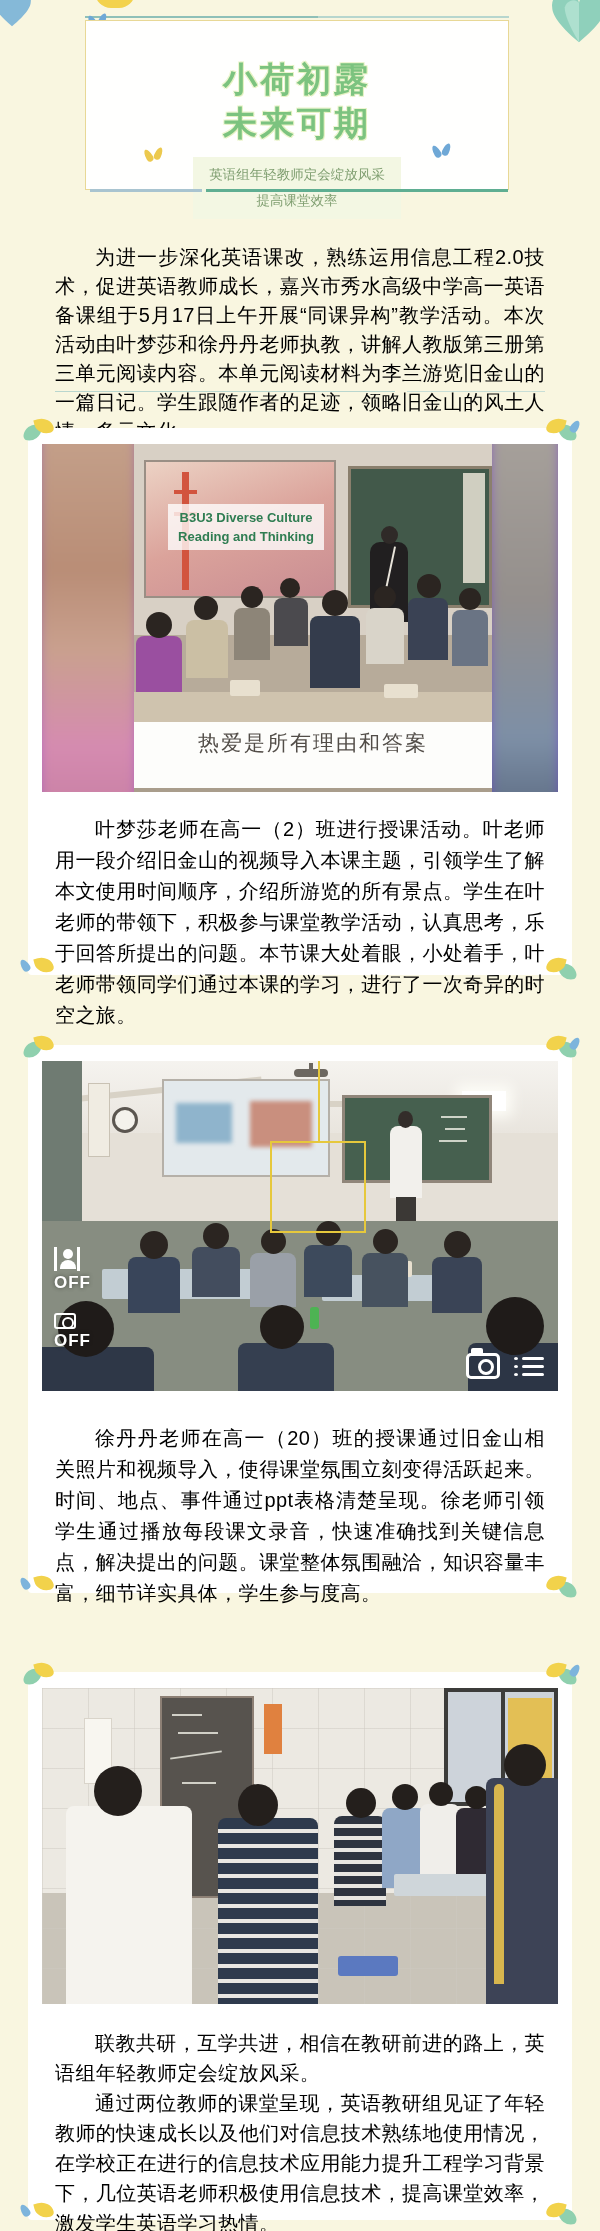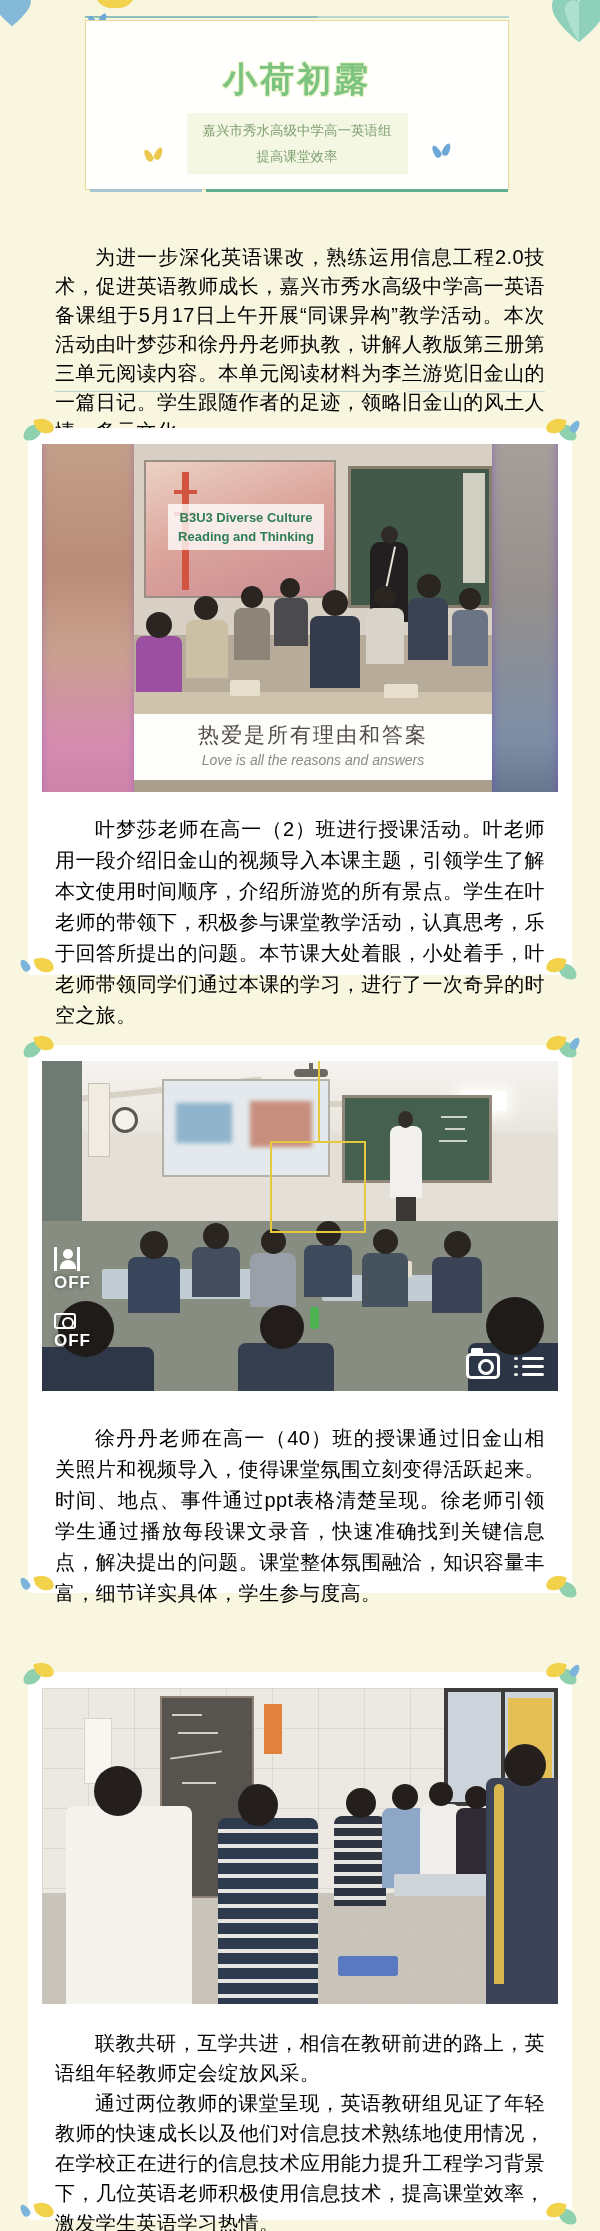--- a/index.html
+++ b/index.html
@@ -64,21 +64,21 @@
   .slide-box div { font-size:13px; font-weight:bold; color:#2f7d52; line-height:1.5; text-align:center; }
   .board1 { position:absolute; left:214px; top:22px; width:144px; height:142px; background:#42594a; border:3px solid #8a7f6d; }
   .board1 .poster { position:absolute; right:4px; top:4px; width:22px; height:110px; background:#e9e4d6; opacity:0.85; }
   .teacher1-head { position:absolute; left:247px; top:82px; width:17px; height:18px; border-radius:50%; background:#2f2a28; }
   .teacher1-body { position:absolute; left:236px; top:98px; width:38px; height:80px; border-radius:10px 10px 0 0; background:#211f20; }
   .teacher1-strap { position:absolute; left:254px; top:102px; width:2px; height:58px; background:#e8e4da; transform:rotate(12deg); }
   .hd { position:absolute; border-radius:50%; background:#2b2521; }
   .sh { position:absolute; border-radius:8px 8px 0 0; }
   .desk1 { position:absolute; left:0; top:248px; width:358px; height:34px; background:#cfc3ae; }
   .bookpile { position:absolute; background:#e8e0cf; border-radius:2px; }
-  .caption-band { position:absolute; left:0; bottom:12px; width:358px; height:66px; background:#fdfdfb; text-align:center; }
+  .caption-band { position:absolute; left:0; bottom:4px; width:358px; height:66px; background:#fdfdfb; text-align:center; }
   .cap-cn { margin-top:7px; font-size:21px; color:#524d48; letter-spacing:2px; }
   .cap-en { margin-top:3px; font-size:14px; color:#8b8b85; font-style:italic; }
   
   .p2 { height:330px; background:#e5e0d7; }
   .p2-ceiling { position:absolute; left:0; top:0; width:100%; height:72px;
     background:linear-gradient(180deg,#f5f3ef,#e9e5de); }
   .p2-beam { position:absolute; background:#d8d2c6; height:6px; }
   .p2-light { position:absolute; background:#ffffff; box-shadow:0 0 14px 6px rgba(255,255,250,0.9); }
   .fan { position:absolute; left:252px; top:8px; width:34px; height:8px; background:#6c6760; border-radius:4px; }
   .fan::before { content:""; position:absolute; left:15px; top:-6px; width:4px; height:8px; background:#6c6760; }
@@ -141,23 +141,24 @@
     </svg>
 
   <div class="topline"></div>
   <div class="petals blue" style="left:88px; top:13px;">
       <i></i>
       <i></i>
     </div>
   <div class="header-card">
     <div class="title">
       <div>小荷初露</div>
+      <div>未来可期</div>
     </div>
     <div class="subtitle">
-      <div>嘉兴市秀水高级中学高一英语组</div>
+      <div>英语组年轻教师定会绽放风采</div>
       <div>提高课堂效率</div>
     </div>
     <div class="petals yellow" style="left:58px; top:126px;">
         <i></i>
         <i></i>
       </div>
     <div class="petals blue" style="right:56px; top:122px;">
         <i></i>
         <i></i>
       </div>
@@ -222,21 +223,20 @@
           <div class="hd" style="left:240px; top:142px; width:22px; height:22px;"></div>
         <div class="sh" style="left:274px; top:154px; width:40px; height:62px; background:#3a4254;"></div>
           <div class="hd" style="left:283px; top:130px; width:24px; height:24px;"></div>
         <div class="sh" style="left:318px; top:166px; width:36px; height:56px; background:#6a7484;"></div>
           <div class="hd" style="left:325px; top:144px; width:22px; height:22px;"></div>
         <div class="desk1"></div>
         <div class="bookpile" style="left:96px; top:236px; width:30px; height:16px;"></div>
         <div class="bookpile" style="left:250px; top:240px; width:34px; height:14px;"></div>
         <div class="caption-band">
           <div class="cap-cn">热爱是所有理由和答案</div>
-          <div class="cap-en">Love is all the reasons and answers</div>
         </div>
       </div>
     </div>
 
     <div class="card-para para" style="top:386px;">
       <p>叶梦莎老师在高一（2）班进行授课活动。叶老师用一段介绍旧金山的视频导入本课主题，引领学生了解本文使用时间顺序，介绍所游览的所有景点。学生在叶老师的带领下，积极参与课堂教学活动，认真思考，乐于回答所提出的问题。本节课大处着眼，小处着手，叶老师带领同学们通过本课的学习，进行了一次奇异的时空之旅。</p>
     </div>
   </div>
 
   <div class="card" style="top:1045px; height:548px;">
@@ -318,21 +318,21 @@
       </div>
       <div class="cam-ico" style="right:58px; bottom:12px;"></div>
       <div class="list-ico" style="right:14px; bottom:12px;">
         <i style="top:2px;"></i>
           <i style="top:10px;"></i>
           <i style="top:18px;"></i>
       </div>
     </div>
 
     <div class="card-para para" style="top:378px;">
-      <p>徐丹丹老师在高一（40）班的授课通过旧金山相关照片和视频导入，使得课堂氛围立刻变得活跃起来。时间、地点、事件通过ppt表格清楚呈现。徐老师引领学生通过播放每段课文录音，快速准确找到关键信息点，解决提出的问题。课堂整体氛围融洽，知识容量丰富，细节详实具体，学生参与度高。</p>
+      <p>徐丹丹老师在高一（20）班的授课通过旧金山相关照片和视频导入，使得课堂氛围立刻变得活跃起来。时间、地点、事件通过ppt表格清楚呈现。徐老师引领学生通过播放每段课文录音，快速准确找到关键信息点，解决提出的问题。课堂整体氛围融洽，知识容量丰富，细节详实具体，学生参与度高。</p>
     </div>
   </div>
 
   <div class="card" style="top:1672px; height:548px;">
     <div class="cluster" style="left:-4px; top:-10px;">
         <span class="lf lf-g"></span>
         <span class="lf lf-y"></span>
       </div>
     <div class="cluster flip" style="right:-4px; top:-10px;">
         <span class="lf lf-g"></span>

